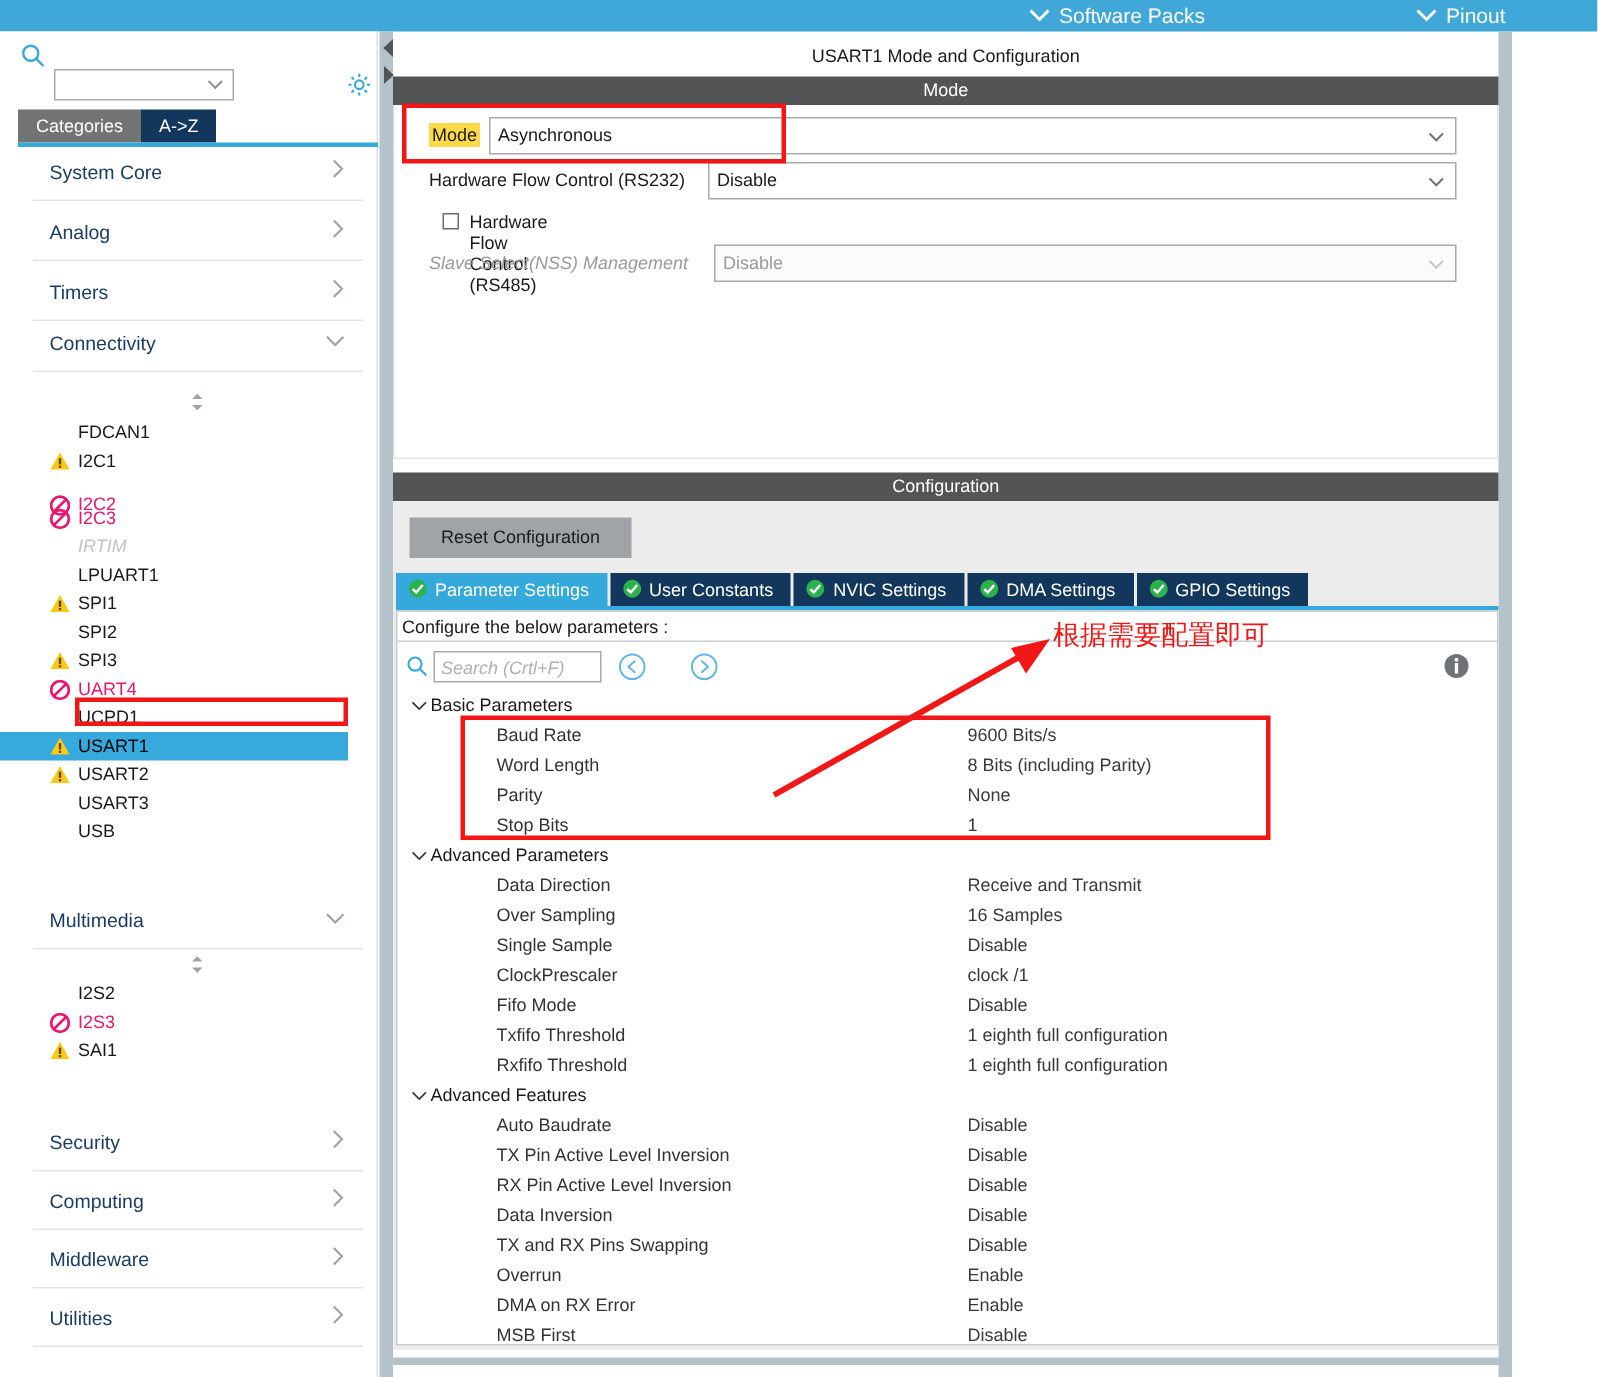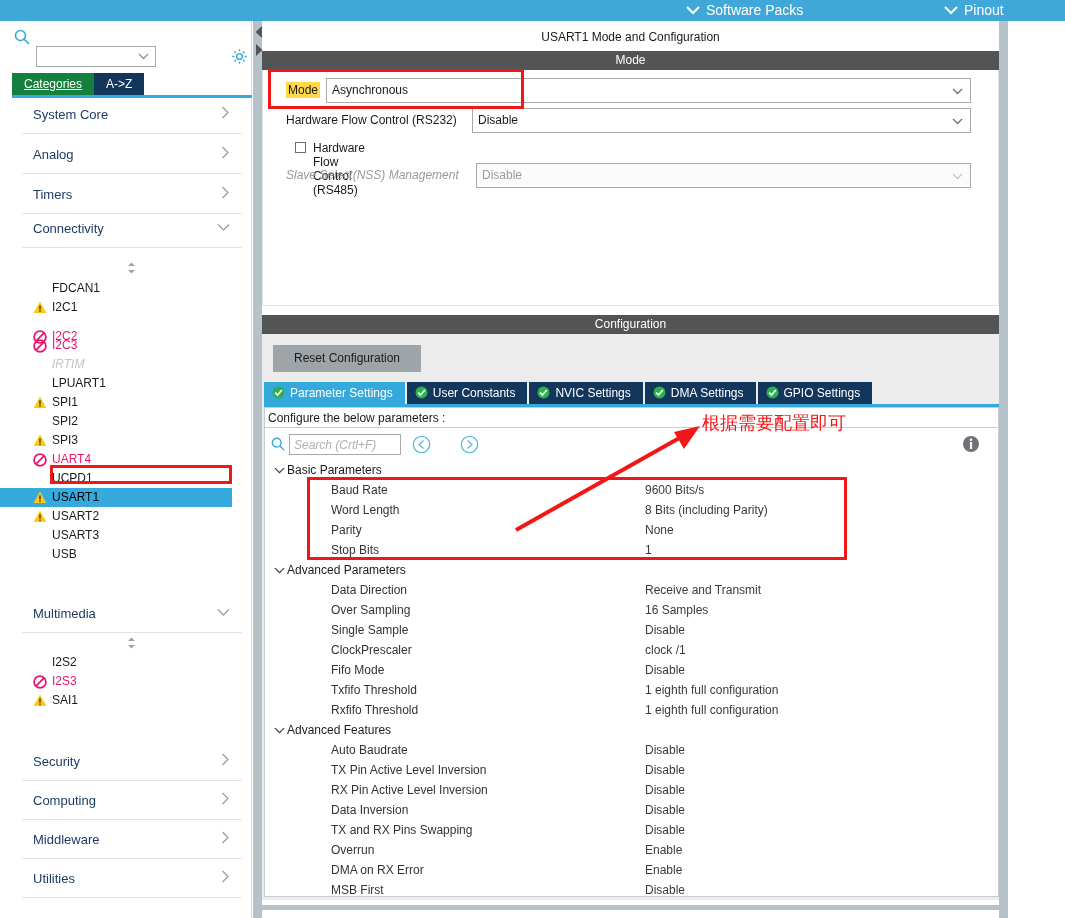--- a/index.html
+++ b/index.html
@@ -44,21 +44,21 @@
   }
   .gear { position: absolute; left: 231px; top: 27px; width: 17px; height: 17px; }
 
   .tabs-cat {
     position: absolute; left: 12px; top: 52px; height: 22px;
   }
   .tab-cat {
     float: left; height: 22px; line-height: 22px; padding: 0 12px;
     font-size: 12px; color: #ffffff; cursor: default;
   }
-  .tab-cat.active { background: #15803d; text-decoration: underline; }
+  .tab-cat.active { background: #737373; }
   .tab-cat.inactive { background: #12365c; }
   .tabs-underline {
     position: absolute; left: 12px; top: 74px; width: 240px; height: 3px;
     background: #35a8dc;
   }
 
   .cat-section {
     position: absolute; left: 22px; width: 220px; height: 38px;
     border-bottom: 1px solid #dfe4e7;
     color: #1c3c63; font-size: 13px;

